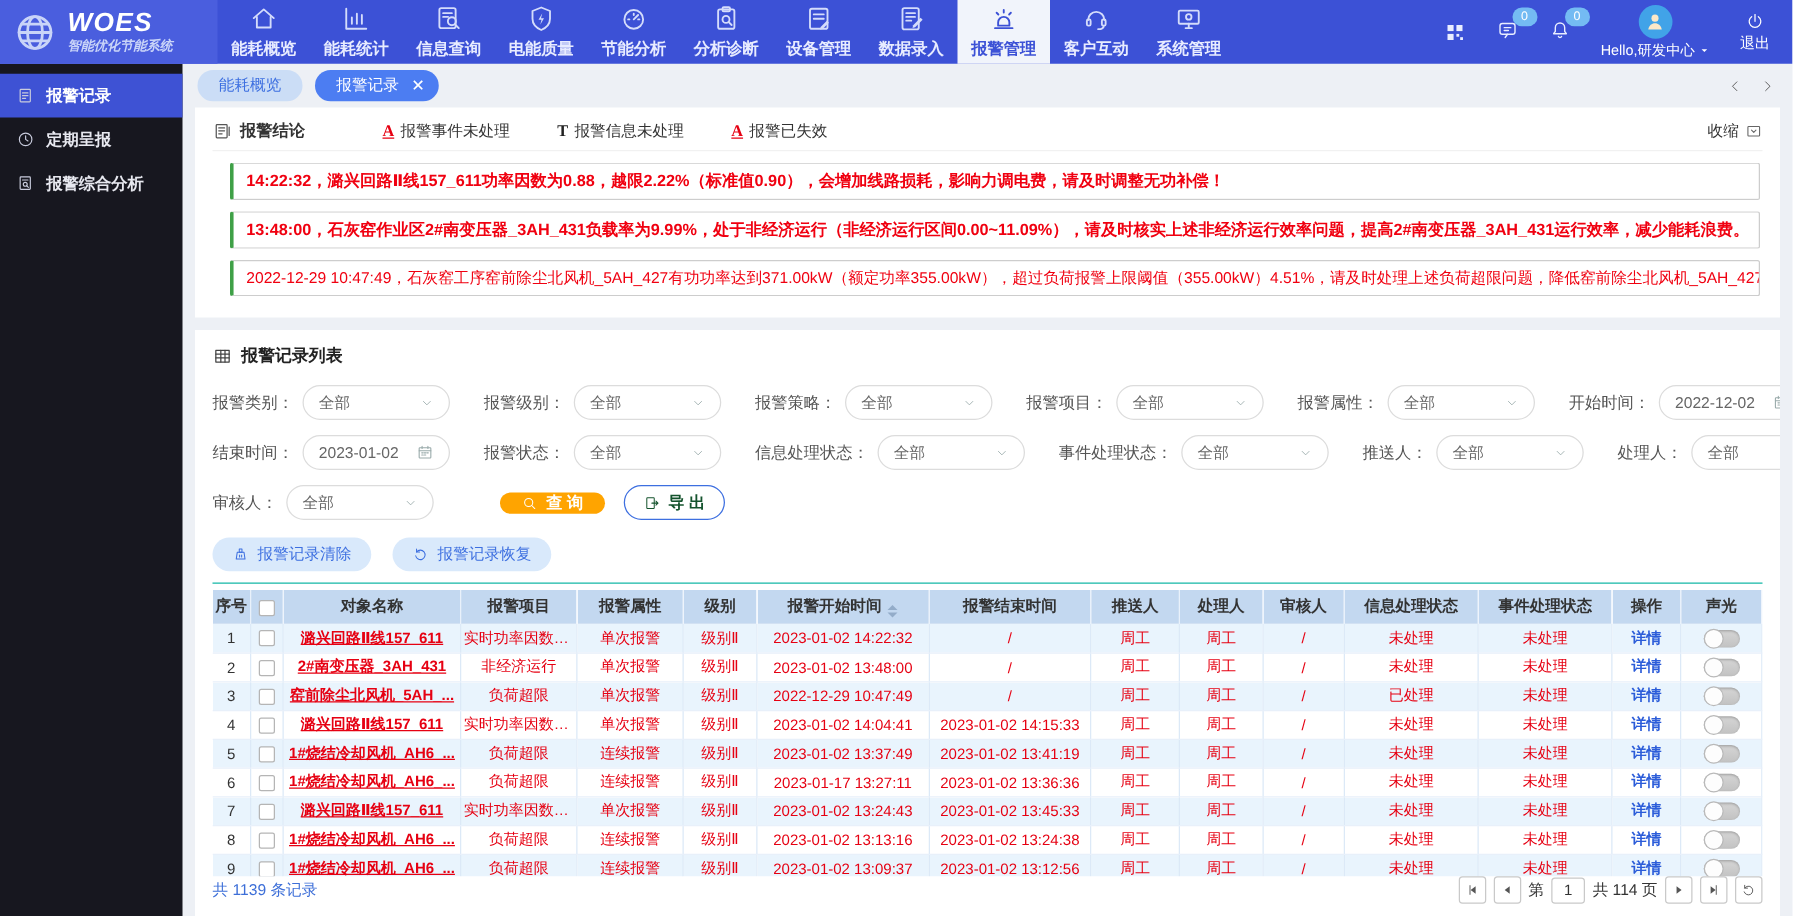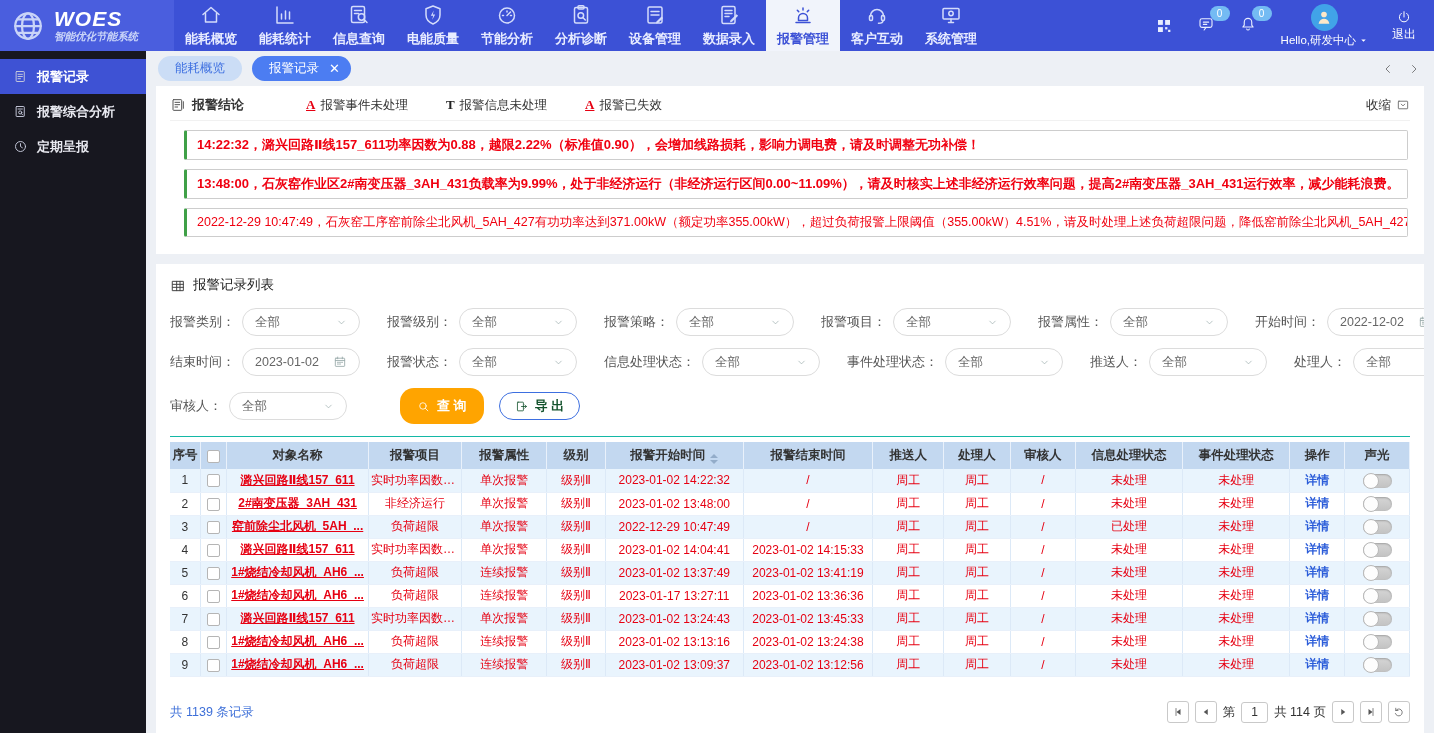--- a/index.html
+++ b/index.html
@@ -59,35 +59,35 @@
   .legend-marker.dark{color:#222}
   .collapse{margin-left:auto;display:flex;align-items:center;gap:5px;font-size:12.5px;color:#333;cursor:pointer}
   .collapse .icon{color:#666}
   .alert-row{position:relative;margin:9px 2px 9px 14px;border:1px solid #CDCDCD;border-left:3px solid #3FA047;
              border-radius:2px;padding:5px 10px;color:#F00010;font-size:12.5px;white-space:nowrap;overflow:hidden}
   .alert-row.bold{font-weight:bold;font-size:13px}
   .alert-row::before{content:"";position:absolute;left:-14px;top:50%;transform:translateY(-50%);
              border-top:7px solid transparent;border-bottom:7px solid transparent;border-right:11px solid #3FA047}
 
   .list-panel{flex:1;margin-top:10px;padding:8px 14px 6px;display:flex;flex-direction:column;overflow:hidden}
-  .list-title{display:flex;align-items:flex-end;gap:7px;font-weight:normal;font-size:13.5px;color:#222;margin:4px 0 0}
+  .list-title{display:flex;align-items:center;gap:7px;font-weight:bold;font-size:13.5px;color:#222;margin:4px 0 0}
   .list-title .icon{color:#444}
 
   .filters{margin-top:14px}
   .frow{display:flex;align-items:center;margin-bottom:12px}
   .fgroup{display:flex;align-items:center;margin-right:27px}
   .flabel{font-size:13px;color:#555;margin-right:7px;white-space:nowrap}
   .pill{height:28px;border:1px solid #DCDCDC;border-radius:14px;background:#fff;display:flex;align-items:center;
         justify-content:space-between;padding:0 12px;font-size:12.5px;color:#666;cursor:pointer}
   .pill .icon{color:#9AA}
   .pill.select{width:118px}
   .pill.date{width:118px}
   .pill.textbox{width:152px;cursor:text}
   .pill input{border:none;outline:none;width:100%;font:inherit;color:#666;background:transparent}
-  .btn-search{margin-left:26px;height:36px;border:none;border-radius:14px;background:#FFA400;color:#fff;font-weight:bold;
+  .btn-search{margin-left:26px;height:17px;border:none;border-radius:14px;background:#FFA400;color:#fff;font-weight:bold;
         font-size:13px;display:flex;align-items:center;gap:7px;padding:0 17px;cursor:pointer;font-family:inherit}
   .btn-export{margin-left:15px;height:28px;border:1px solid #3D6FE0;border-radius:14px;background:#fff;color:#14532d;
         font-weight:bold;font-size:13px;display:flex;align-items:center;gap:7px;padding:0 15px;cursor:pointer;font-family:inherit}
   .action-row{display:flex;gap:17px;margin:2px 0 9px}
   .btn-light{height:27px;border:none;border-radius:14px;background:#D9E9FB;color:#3D6FE0;font-size:12.5px;
         display:flex;align-items:center;gap:7px;padding:0 16px;cursor:pointer;font-family:inherit}
 
   .table-wrap{border-top:1px solid #14b8a6;flex:1;overflow:hidden}
   table{width:100%;border-collapse:collapse;table-layout:fixed;margin-top:5px}
   thead th{background:#C3D8F0;height:27px;font-size:12.5px;color:#333;font-weight:bold;
@@ -309,36 +309,36 @@
         <svg viewBox="0 0 24 24">
           <rect x="5" y="4" width="13" height="16" rx="1"></rect>
           <path d="M8 8.5h7M8 12h7M8 15.5h4"></path>
         </svg>
       </span>
       <span>报警记录</span>
     </div>
     <div class="side-item">
      <span class="icon" style="width:15px;height:15px">
         <svg viewBox="0 0 24 24">
+          <circle cx="12" cy="12" r="8"></circle>
+          <path d="M12 7.5V12l3 2"></path>
+        </svg>
+      </span>
+      <span>定期呈报</span>
+    </div>
+    <div class="side-item">
+     <span class="icon" style="width:15px;height:15px">
+        <svg viewBox="0 0 24 24">
           <rect x="5" y="4" width="13" height="16" rx="1"></rect>
           <path d="M8 8h7"></path>
           <circle cx="11.5" cy="13.5" r="2.5"></circle>
           <path d="M13.3 15.3 15.5 17.5"></path>
         </svg>
       </span>
       <span>报警综合分析</span>
-    </div>
-    <div class="side-item">
-     <span class="icon" style="width:15px;height:15px">
-        <svg viewBox="0 0 24 24">
-          <circle cx="12" cy="12" r="8"></circle>
-          <path d="M12 7.5V12l3 2"></path>
-        </svg>
-      </span>
-      <span>定期呈报</span>
     </div>
   </aside>
 
 <main class="main">
   <div class="tabbar">
     <div id="tabs" style="display:flex;gap:10px">
         <div class="tab">
      <span>能耗概览</span>
      </div>
         <div class="tab active">
@@ -573,20 +573,41 @@
             <button class="btn-export">
             <span class="icon" style="width:13px;height:13px">
               <svg viewBox="0 0 24 24">
                 <rect x="4.5" y="4" width="11" height="16" rx="1"></rect>
                 <path d="M12 12h9M18 9l3 3-3 3"></path>
               </svg>
             </span>
             <span>导 出</span>
           </button>
         </div>
+      </div>
+    <div class="action-row" id="action-row">
+        <button class="btn-light">
+          <span class="icon" style="width:13px;height:13px">
+            <svg viewBox="0 0 24 24">
+              <path d="M10 4h4v5h-4z"></path>
+              <path d="M7 9h10l1.5 10h-13Z"></path>
+              <path d="M10.5 13v3M13.5 13v3"></path>
+            </svg>
+          </span>
+          <span>报警记录清除</span>
+        </button>
+   <button class="btn-light">
+          <span class="icon" style="width:13px;height:13px">
+            <svg viewBox="0 0 24 24">
+              <path d="M6 8.5a7 7 0 1 1-1.3 5.5"></path>
+              <path d="M6 4v4.5h4.5"></path>
+            </svg>
+          </span>
+          <span>报警记录恢复</span>
+        </button>
       </div>
     <div class="table-wrap">
       <table>
         <colgroup id="cols">
             <col style="width:30px">
             <col style="width:26px">
             <col style="width:140px">
             <col style="width:92px">
             <col style="width:84px">
             <col style="width:58px">

